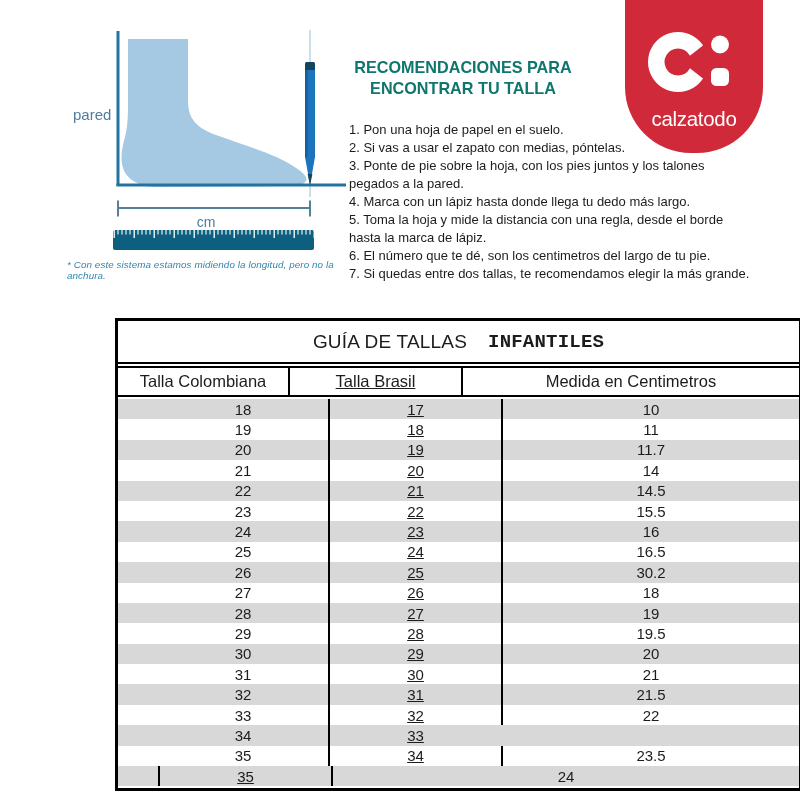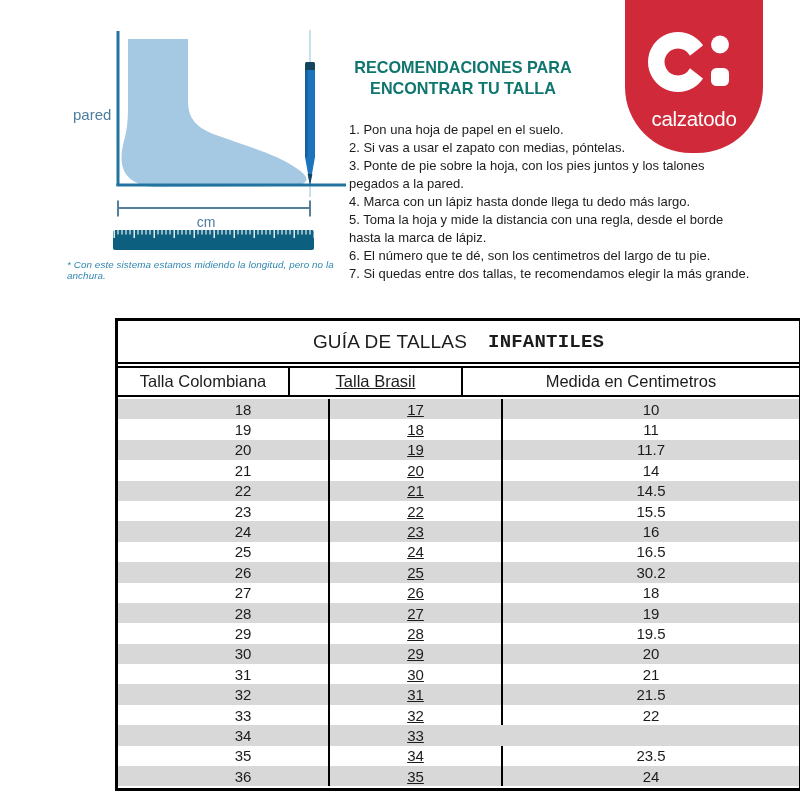--- a/index.html
+++ b/index.html
@@ -207,20 +207,19 @@
         <div class="st-row" style="background: rgb(216, 216, 216);">
           <div class="st-cell bcell c0">34</div>
           <div class="st-cell bcell c1">33</div>
         </div>
         <div class="st-row">
           <div class="st-cell bcell c0">35</div>
           <div class="st-cell bcell c1">34</div>
           <div class="st-cell bcell c2">23.5</div>
         </div>
         <div class="st-row" style="background: rgb(216, 216, 216);">
-          <div class="st-cell bcell c0">36</div>
           <div class="st-cell bcell c1">35</div>
           <div class="st-cell bcell c2">24</div>
         </div>
       </div>
   </div>
 
 </div>
 
 </body></html>

